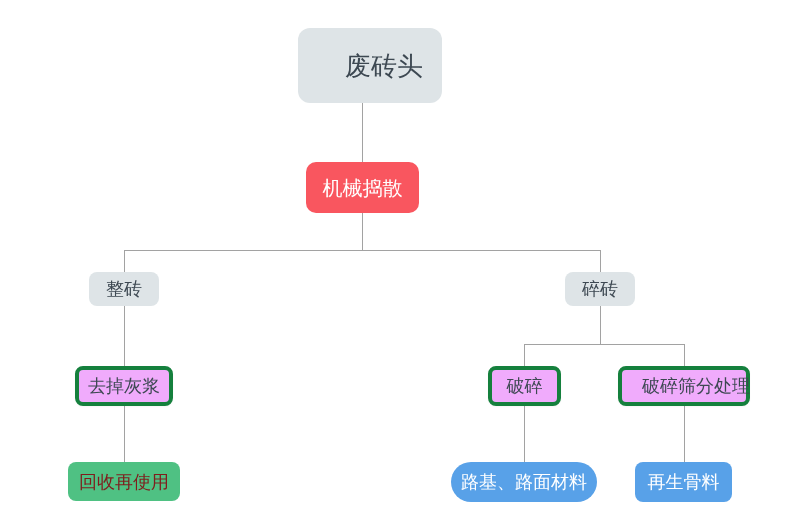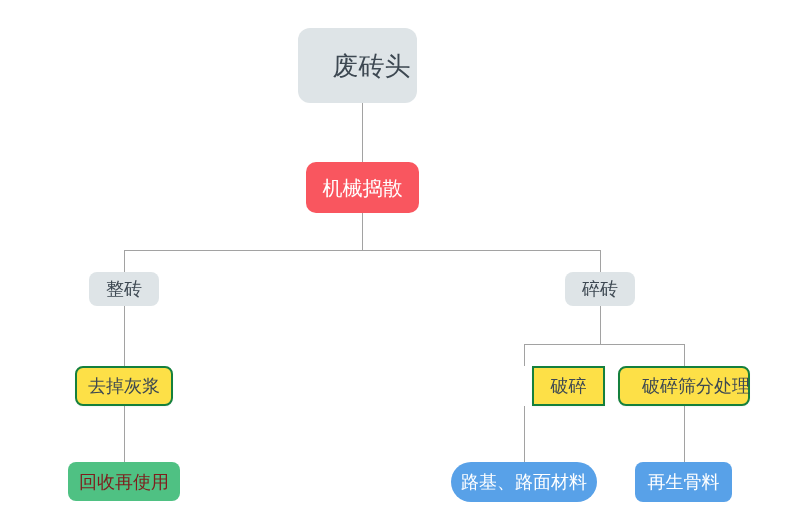--- a/index.html
+++ b/index.html
@@ -8,33 +8,33 @@
     font-family:"Liberation Sans","DejaVu Sans",sans-serif;
   }
   .node{
     position:absolute;display:flex;align-items:center;justify-content:center;
     box-sizing:border-box;white-space:nowrap;line-height:1;cursor:default;
   }
   .node-gray{background:#dee4e7;color:#3d4852;}
   .node-red{background:#f9565f;color:#ffffff;}
   .node-green{background:#4fc183;color:#7f1d1d;}
   .node-blue{background:#58a1e8;color:#ffffff;}
-  .node-white{background:#fde047;border:2px solid #15803d;color:#3d4852;box-shadow:0 1px 2px rgba(0,0,0,0.04);}
+  .node-white{background:#f0abfc;border:4px solid #15803d;color:#3d4852;box-shadow:0 1px 2px rgba(0,0,0,0.04);}
   .line{position:absolute;background:#a2a2a2;}
   .v{width:1px;}
   .h{height:1px;}
 
   
-  #n-root{left:298px;top:28px;width:119px;height:75px;border-radius:12px;font-size:26px;padding-left:28px;}
+  #n-root{left:298px;top:28px;width:144px;height:75px;border-radius:12px;font-size:26px;padding-left:28px;}
   #n-process{left:306px;top:162px;width:113px;height:51px;border-radius:10px;font-size:20px;}
   #n-whole{left:89px;top:272px;width:70px;height:34px;border-radius:8px;font-size:18px;}
   #n-broken{left:565px;top:272px;width:70px;height:34px;border-radius:8px;font-size:18px;}
   #n-mortar{left:75px;top:366px;width:98px;height:40px;border-radius:8px;font-size:18px;}
   #n-reuse{left:68px;top:462px;width:112px;height:39px;border-radius:8px;font-size:18px;}
-  #n-crush{left:488px;top:366px;width:73px;height:40px;border-radius:0;font-size:18px;margin-left:44px;}
+  #n-crush{left:488px;top:366px;width:73px;height:40px;border-radius:8px;font-size:18px;}
   #n-screen{left:618px;top:366px;width:132px;height:40px;border-radius:8px;font-size:18px;padding-left:24px;}
   #n-road{left:451px;top:462px;width:146px;height:40px;border-radius:20px;font-size:18px;}
   #n-aggregate{left:635px;top:462px;width:97px;height:40px;border-radius:8px;font-size:18px;}
 
   
   #l-v1{left:362px;top:103px;height:59px;}
   #l-v2{left:362px;top:213px;height:37px;}
   #l-h1{left:124px;top:250px;width:477px;}
   #l-v3{left:124px;top:250px;height:22px;}
   #l-v4{left:600px;top:250px;height:22px;}

